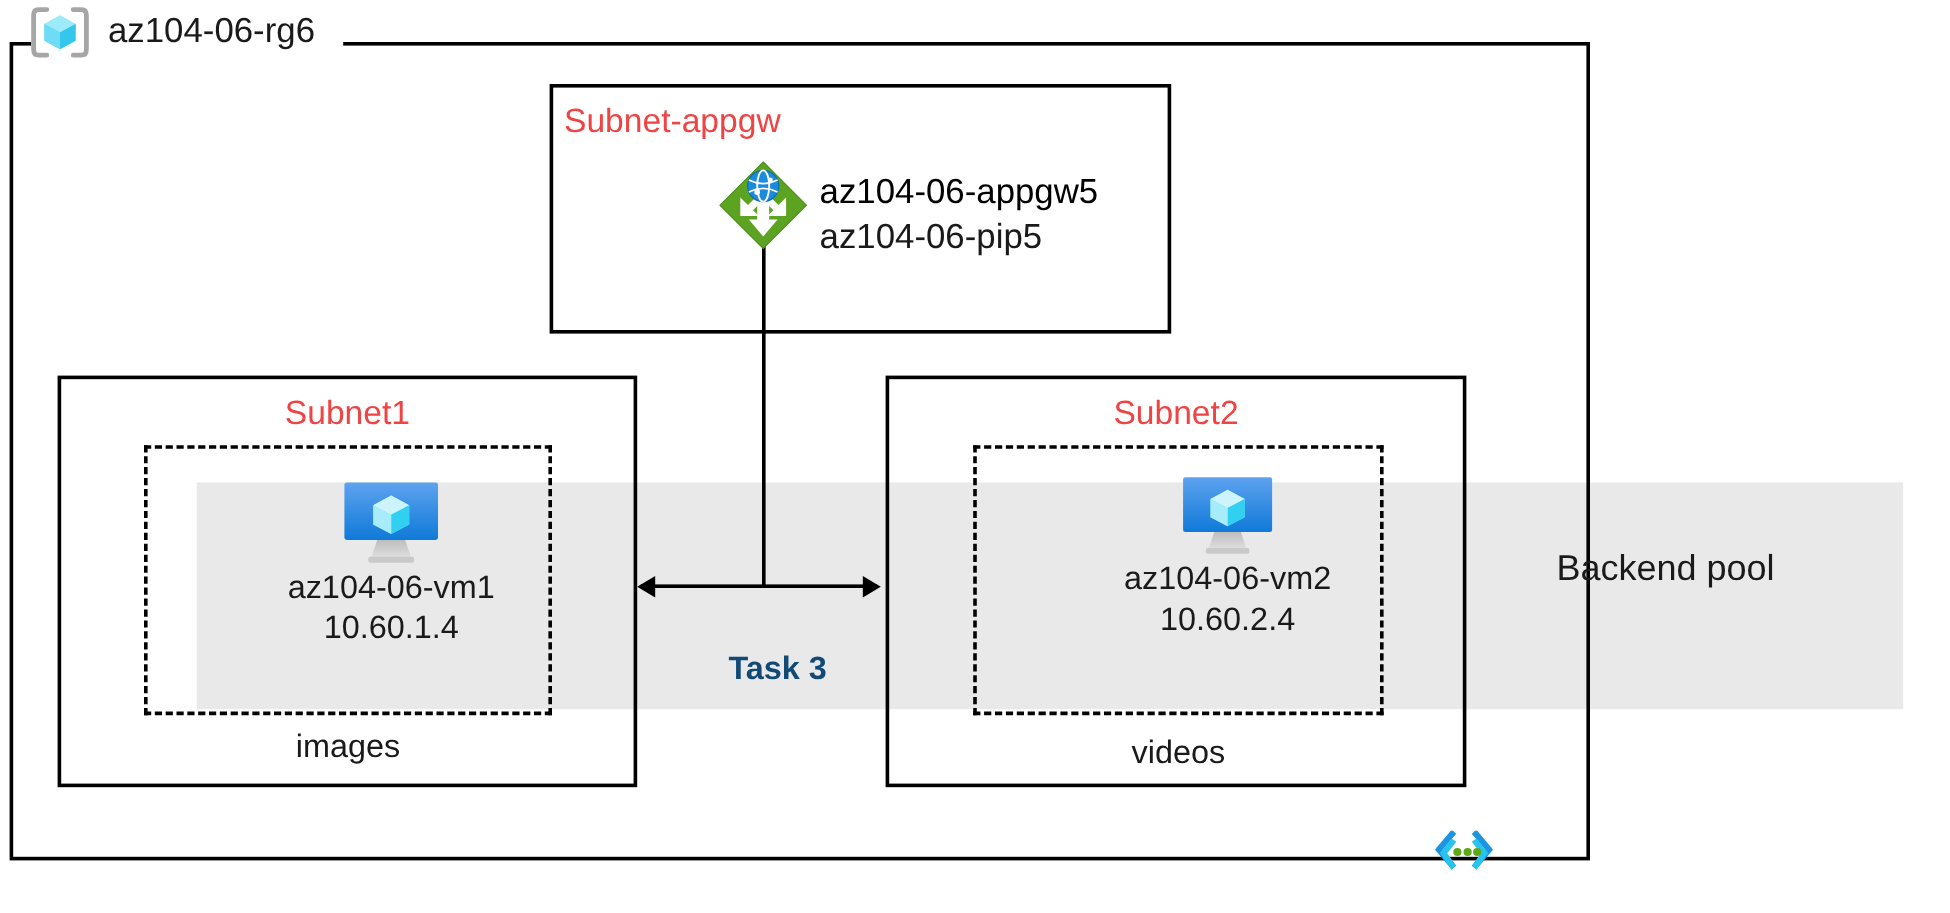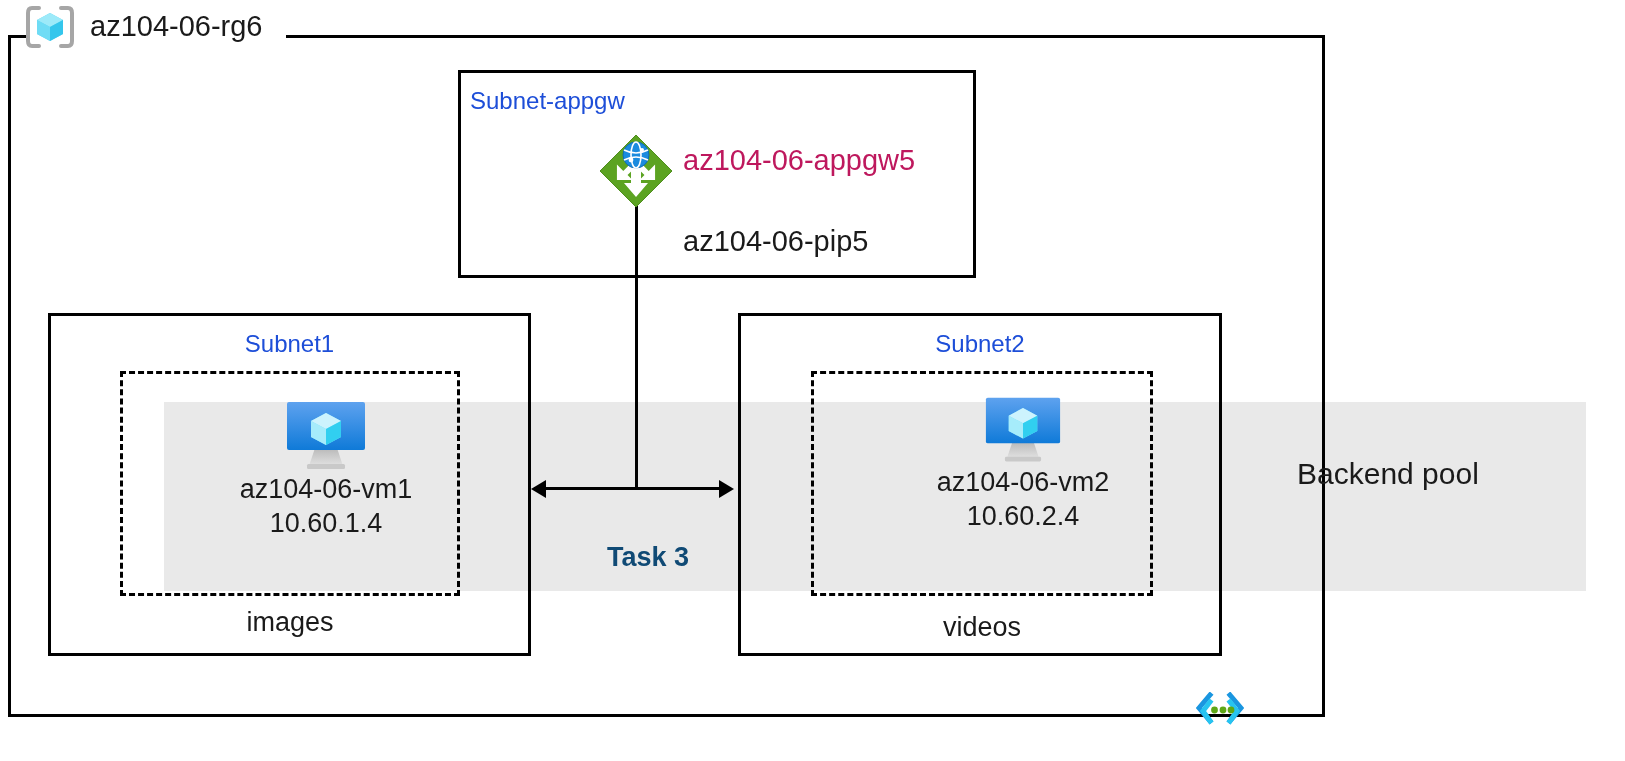--- a/index.html
+++ b/index.html
@@ -48,23 +48,23 @@
   .subnet-box {
     border: 3px solid #000000;
     background: transparent;
   }
   .subnet-appgw { left: 458px; top: 70px;  width: 518px; height: 208px; }
   .subnet1      { left: 48px;  top: 313px; width: 483px; height: 343px; }
   .subnet2      { left: 738px; top: 313px; width: 484px; height: 343px; }
 
   .subnet-title {
     position: absolute;
-    font-size: 24px;
-    line-height: 34px;
-    color: #1d4ed8;
+    font-size: 28px;
+    line-height: 34px;
+    color: #ef4444;
     white-space: nowrap;
   }
   .subnet-title.left  { left: 470px; top: 84px; }
   .subnet-title.c1    { left: 0; right: 0; top: 327px; text-align: center; width: 483px; margin-left: 48px; }
   .subnet-title.c2    { left: 738px; top: 327px; width: 484px; text-align: center; }
 
   
   .backend-band {
     left: 164px; top: 402px;
     width: 1422px; height: 189px;
@@ -197,22 +197,22 @@
       <circle cx="38" cy="22" r="13" fill="none" stroke="#0f6cb4" stroke-width="1"></circle>
       <ellipse cx="38" cy="22" rx="5" ry="13" fill="none" stroke="#ffffff" stroke-width="1.6"></ellipse>
       <path d="M26 17 Q38 23 50 17" fill="none" stroke="#ffffff" stroke-width="1.6"></path>
       <path d="M26 27 Q38 21 50 27" fill="none" stroke="#ffffff" stroke-width="1.6"></path>
       <circle cx="33" cy="27" r="2.4" fill="#ffffff"></circle>
       <circle cx="44" cy="17" r="2.0" fill="#ffffff"></circle>
     </svg>
   </div>
 
   <div class="abs" style="left:683px; top:141px; z-index:6;">
-    <div style="font-size:29px; line-height:38px; color:#be185d; white-space:nowrap;">az104-06-appgw5</div>
-    <div style="font-size:29px; line-height:38px; color:#1a1a1a; white-space:nowrap;margin-top:43px;">az104-06-pip5</div>
+    <div style="font-size:29px; line-height:38px; color:#000000; white-space:nowrap;">az104-06-appgw5</div>
+    <div style="font-size:29px; line-height:38px; color:#1a1a1a; white-space:nowrap;">az104-06-pip5</div>
   </div>
 
   <div class="abs conn-vert"></div>
   <div class="abs conn-horiz"></div>
   <div class="abs arrowhead arrow-left"></div>
   <div class="abs arrowhead arrow-right"></div>
   <div class="abs task-label">Task 3</div>
 
   <div class="abs subnet-box subnet1"></div>
   <div class="subnet-title c1">Subnet1</div>

